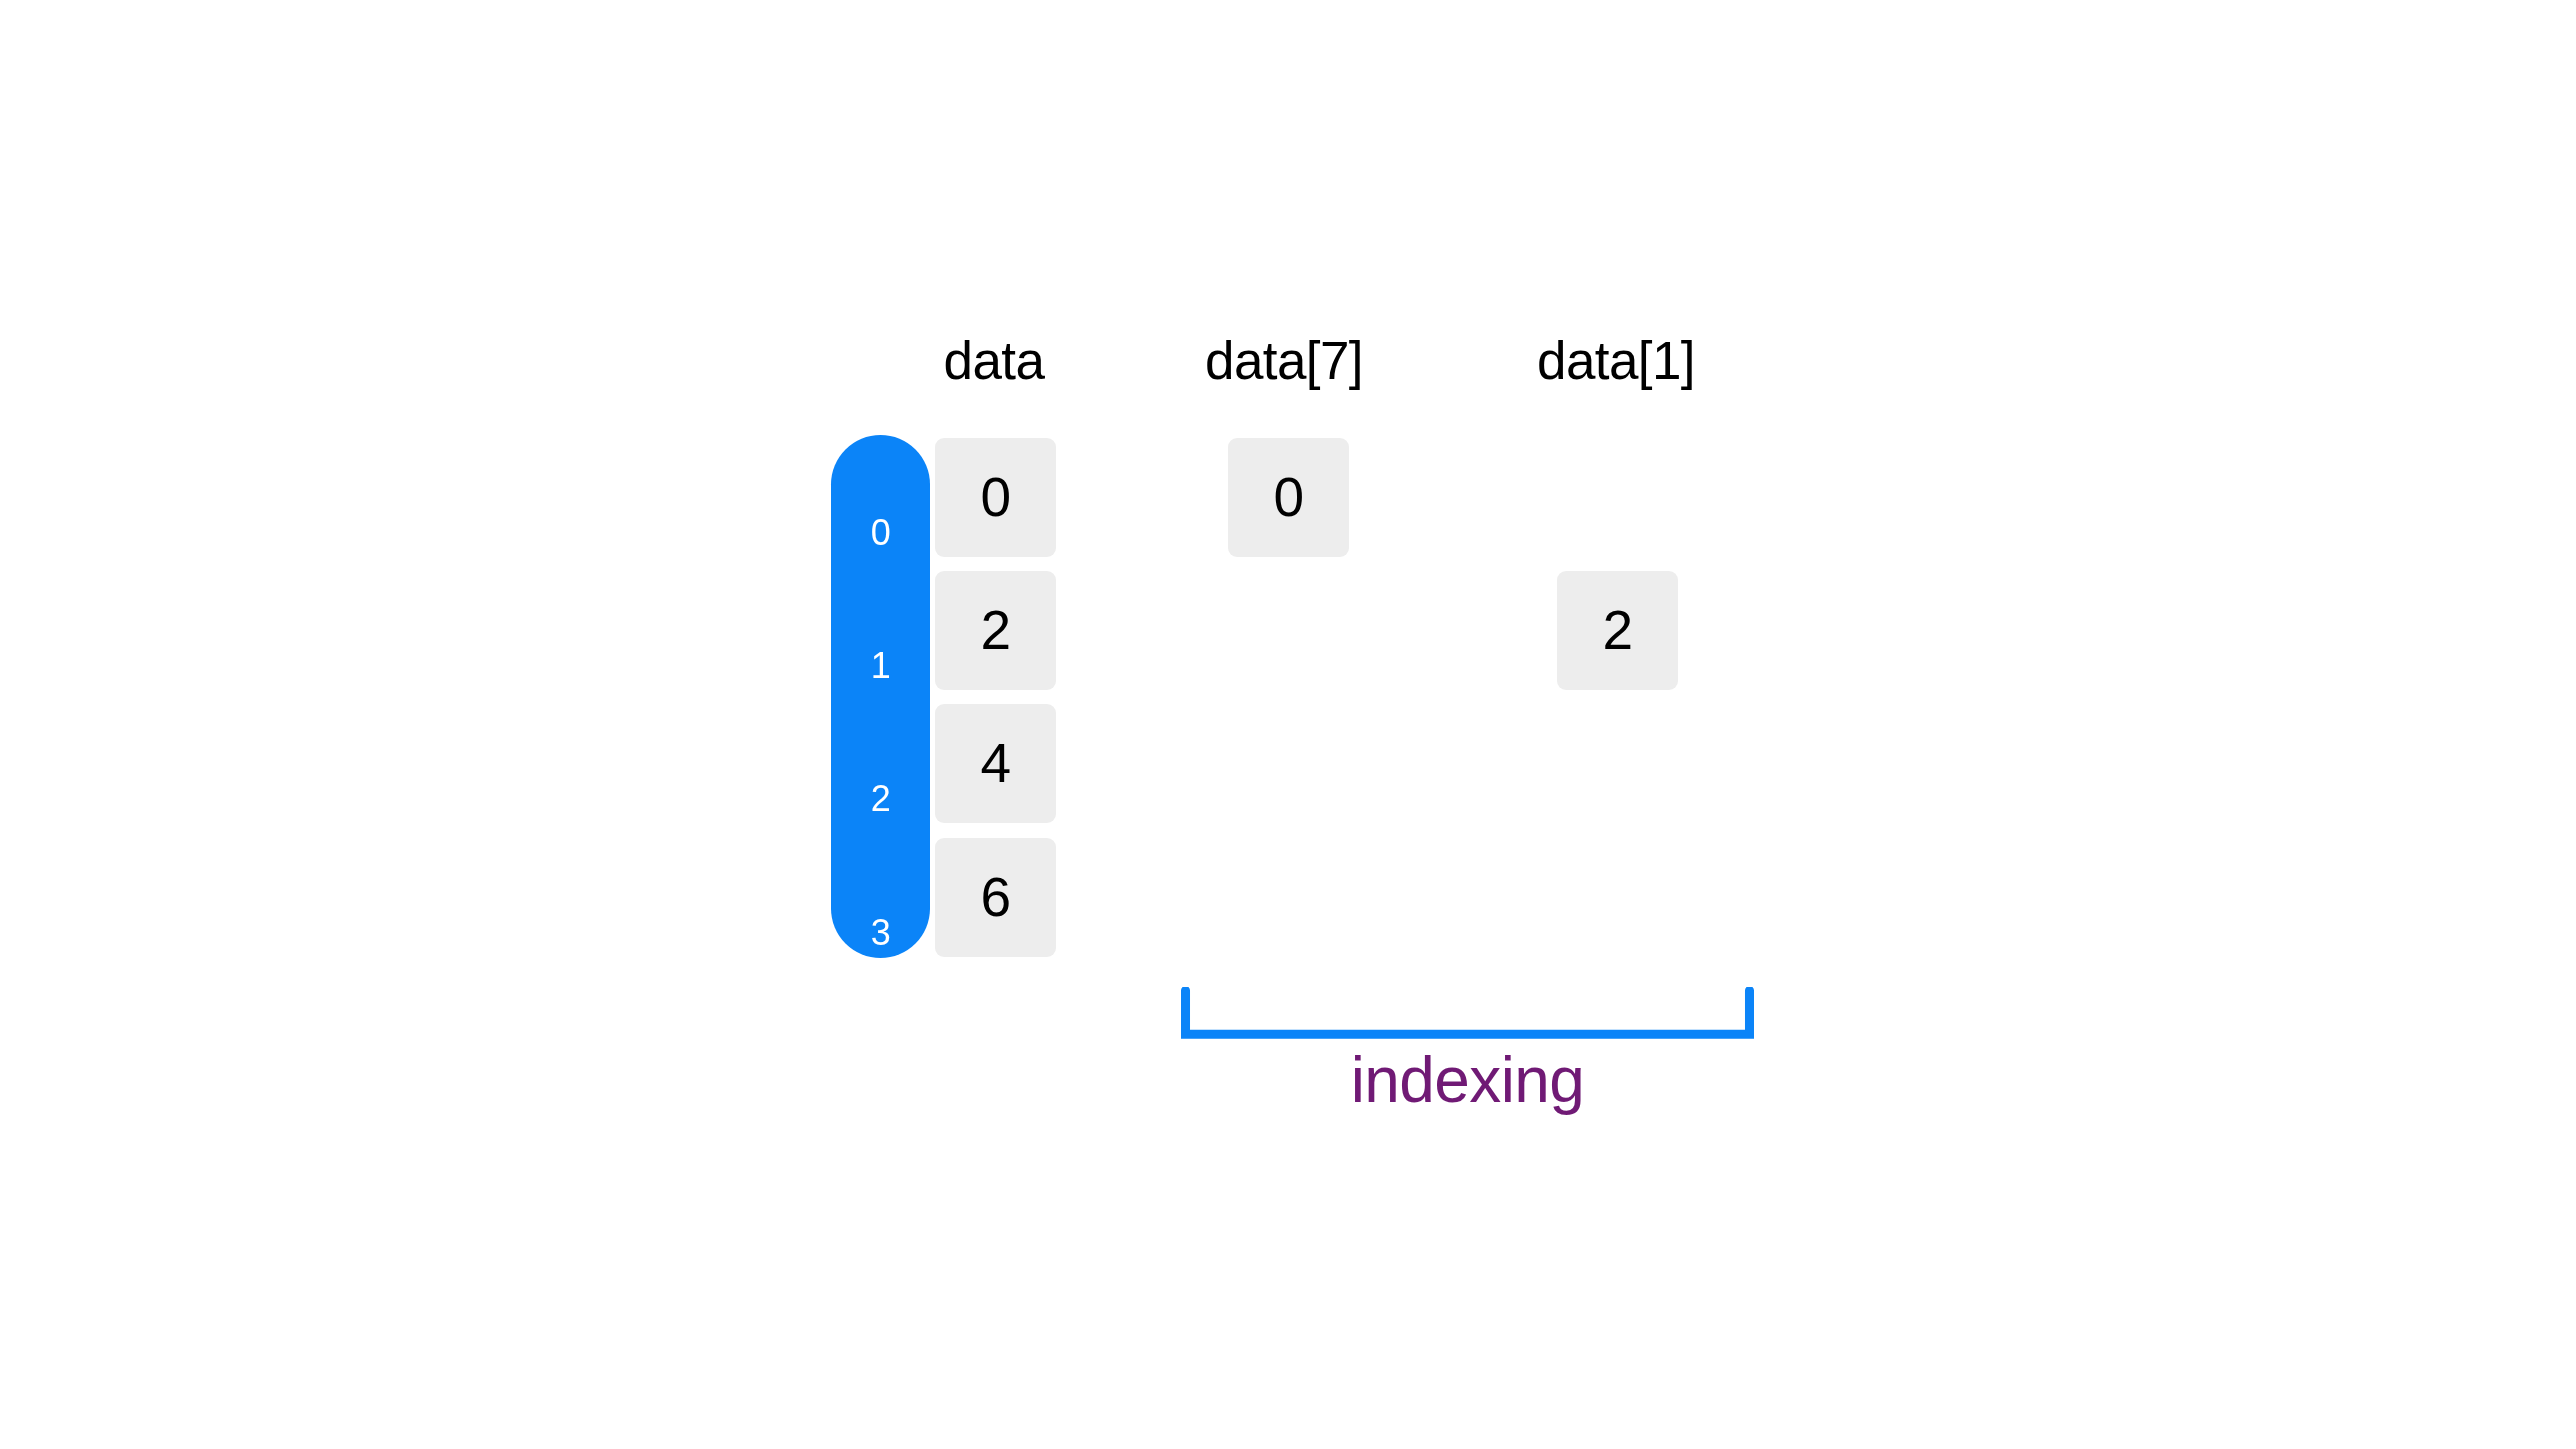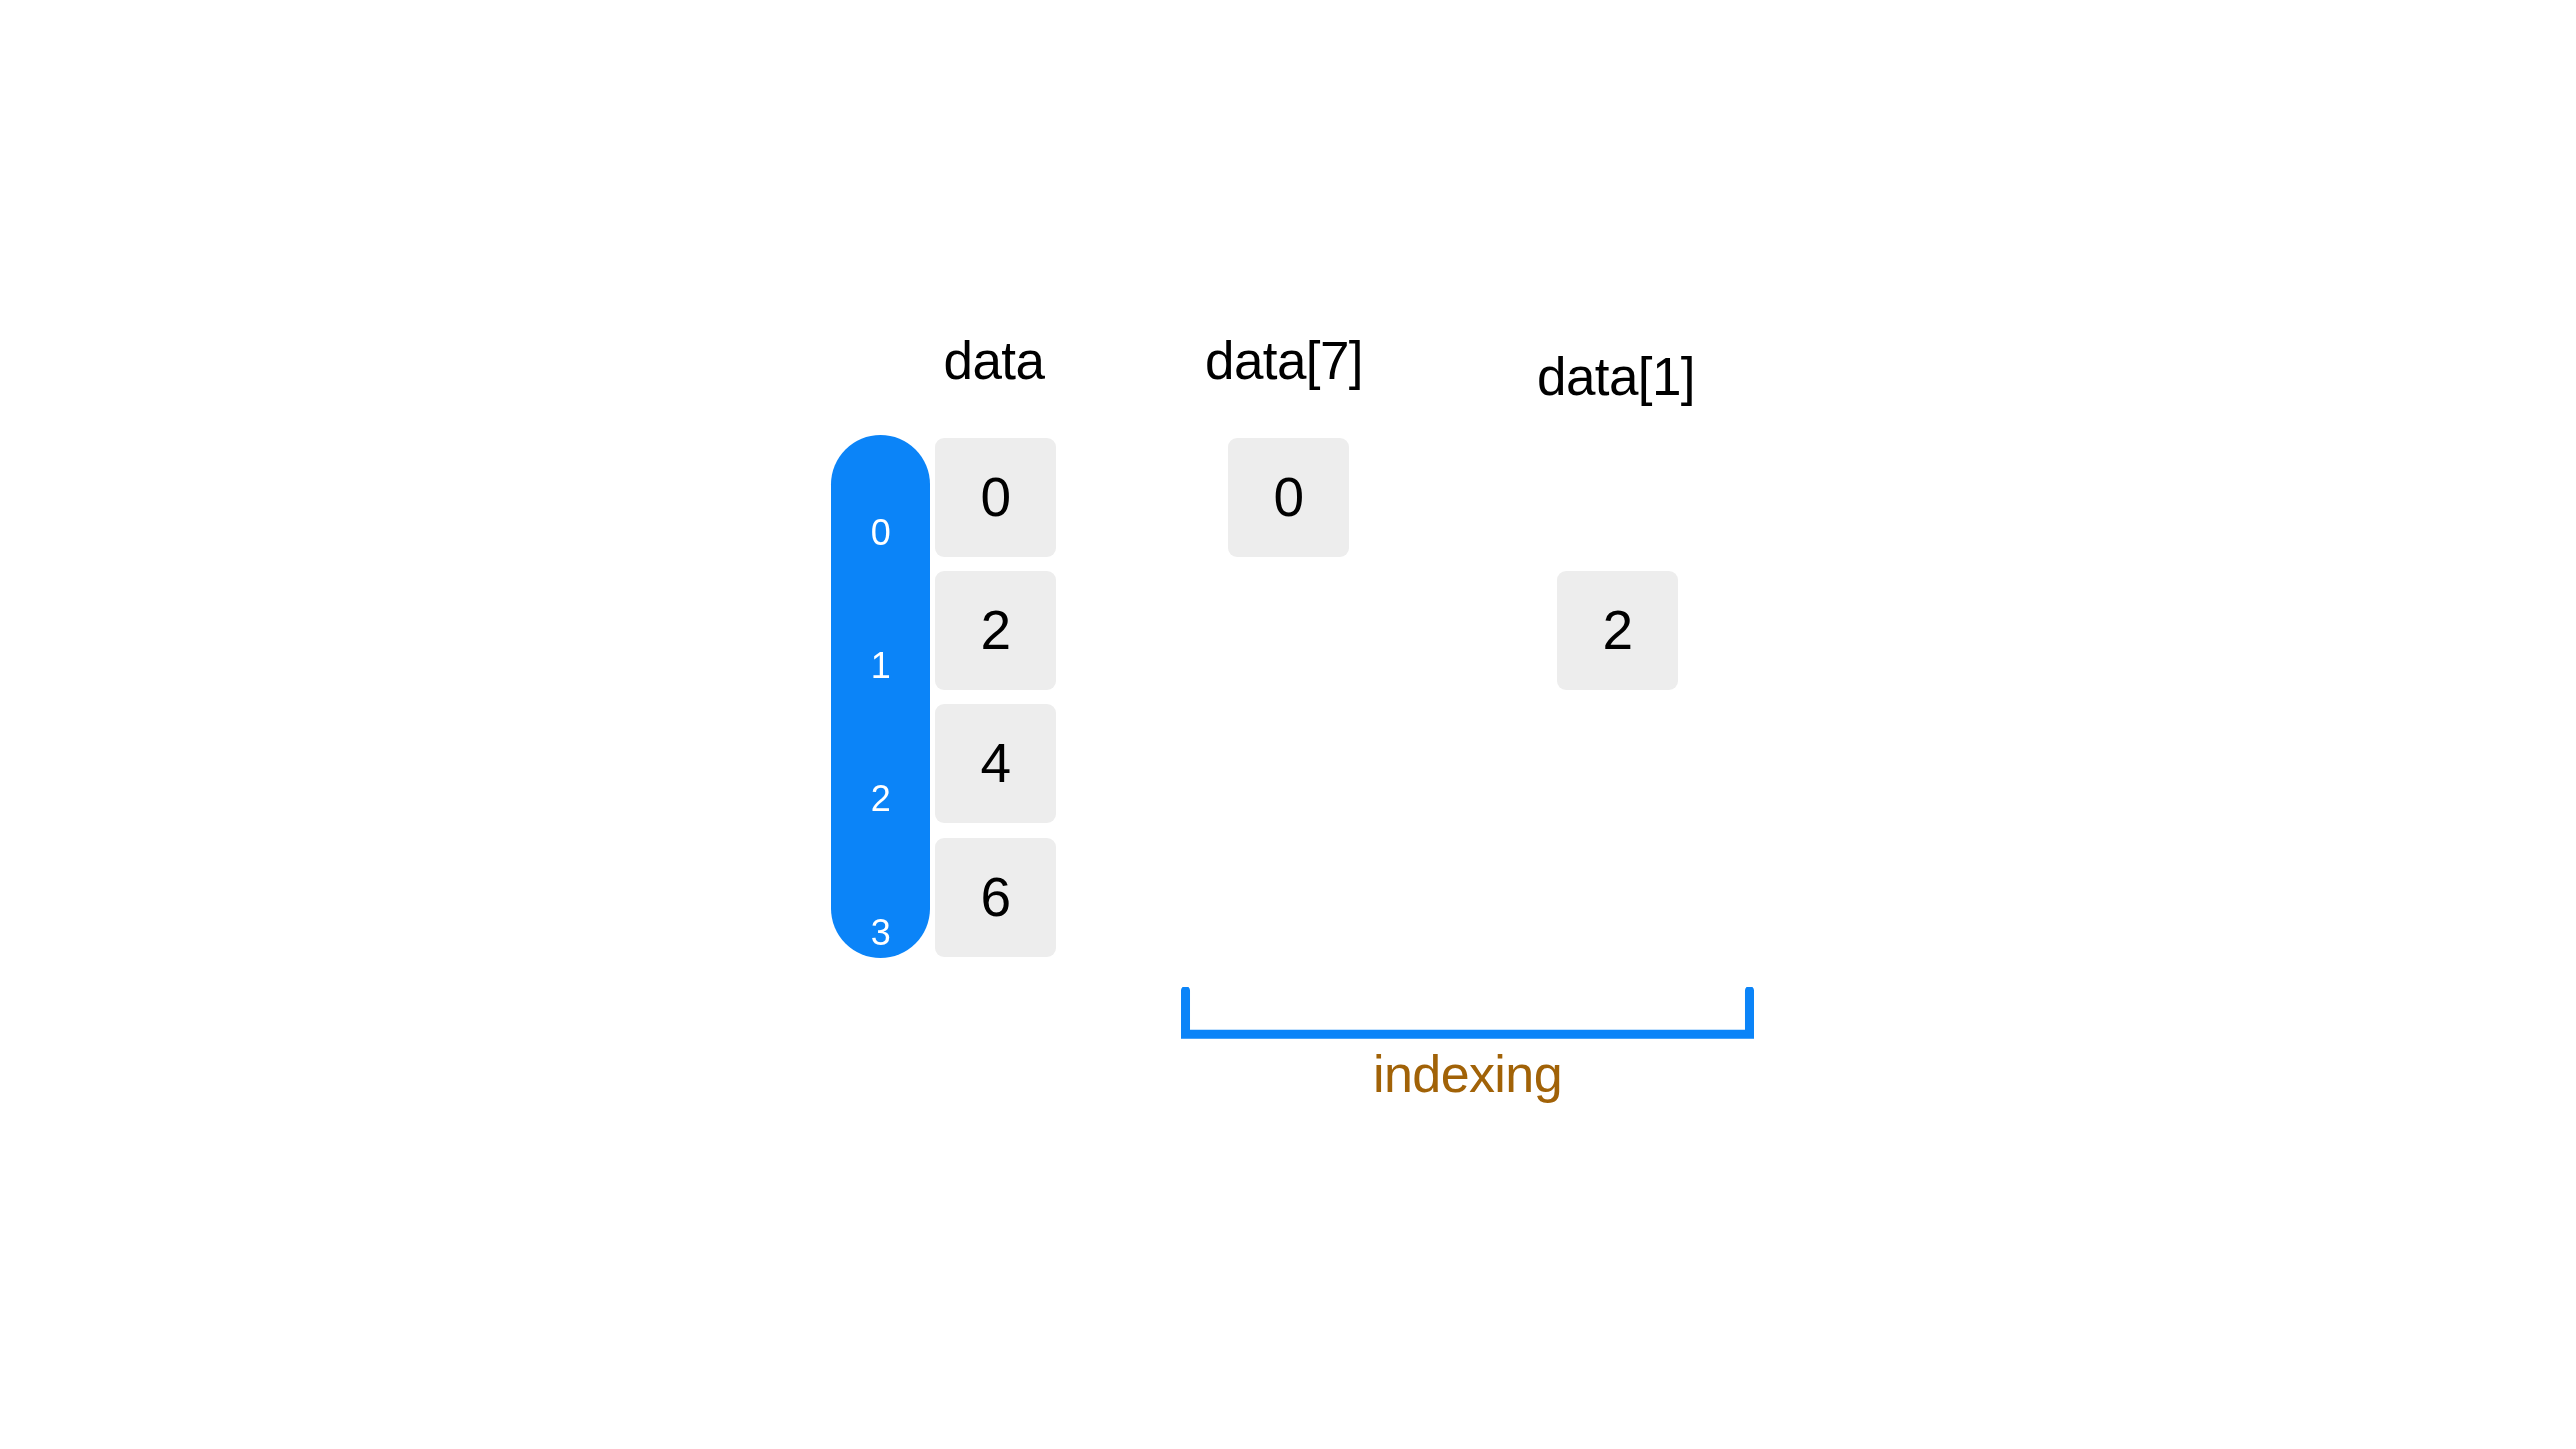--- a/index.html
+++ b/index.html
@@ -29,21 +29,21 @@
     font-size: 53px;
     font-weight: 400;
     color: #000000;
     letter-spacing: -0.6px;
     white-space: nowrap;
     text-align: center;
     line-height: 1;
   }
   #header-data      { left: 888px; top: 334px; width: 212px; }
   #header-data0     { left: 1178px; top: 334px; width: 212px; }
-  #header-data1     { left: 1510px; top: 350px; width: 212px; }
+  #header-data1     { left: 1510px; top: 334px; width: 212px; }
 
   
   #index-pill {
     position: absolute;
     left: 831px;
     top: 435px;
     width: 99px;
     height: 523px;
     background: #0b84f8;
     border-radius: 52px;
@@ -93,23 +93,23 @@
     height: 52px;
   }
   #bracket svg { display: block; }
 
   #bracket-label {
     position: absolute;
     left: 1181px;
     top: 1048px;
     width: 573px;
     text-align: center;
-    font-size: 52px;
+    font-size: 64px;
     font-weight: 400;
-    color: #a16207;
+    color: #701a75;
     line-height: 1;
     letter-spacing: -0.6px;
     white-space: nowrap;
   }
 </style>
 </head>
 <body>
 
 <div id="canvas">
 

